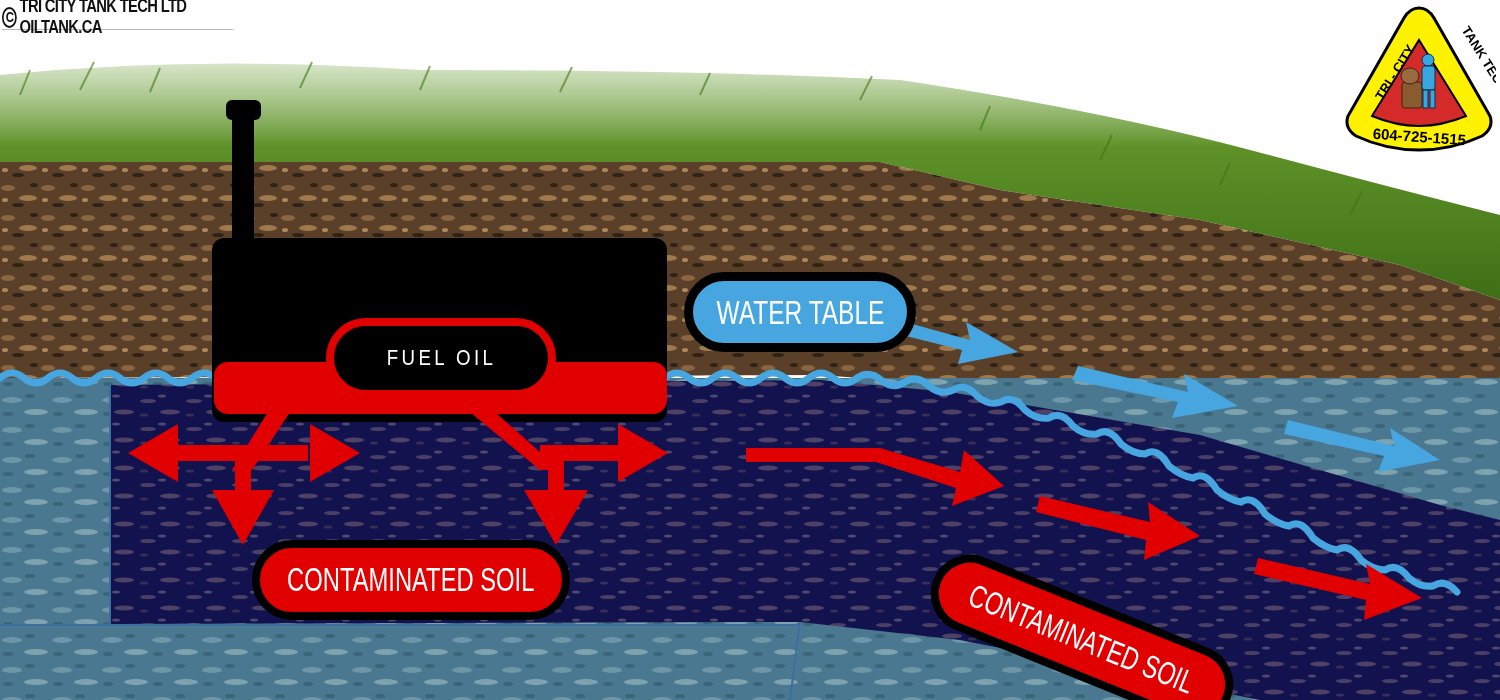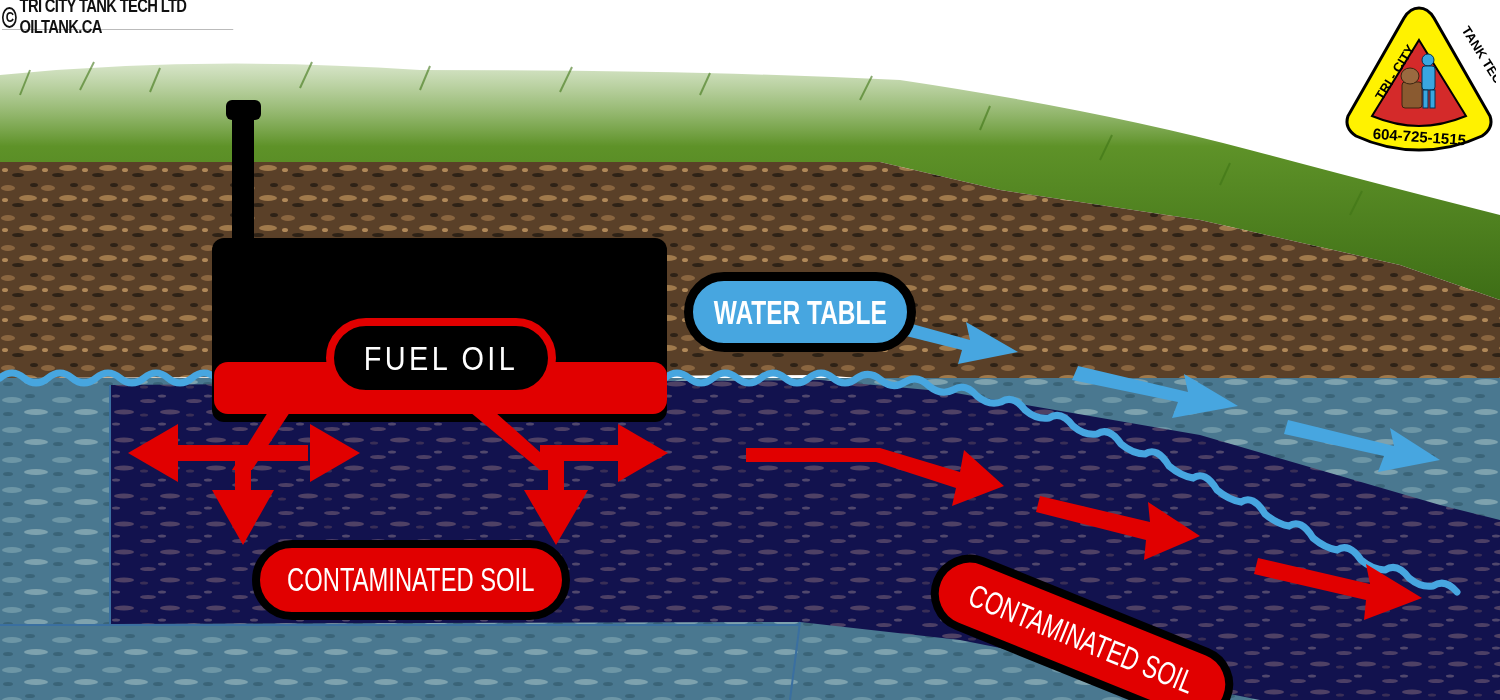--- a/index.html
+++ b/index.html
@@ -15,25 +15,25 @@
     display:inline-block; width:17px; height:17px; border:2.5px solid #111; border-radius:50%;
     font-size:14px; line-height:17px; text-align:center; margin-right:3px; box-sizing:content-box;
   }
   .pill {
     position:absolute; box-sizing:border-box; display:flex; align-items:center; justify-content:center;
     color:#fff; font-family:"Liberation Sans", sans-serif; white-space:nowrap;
   }
   .pill span { display:inline-block; transform:scaleX(0.72); }
   .pill-water {
     left:684px; top:272px; width:232px; height:80px; border-radius:40px;
-    background:#47a6e0; border:9px solid #000; font-size:34px;font-weight:bold;
+    background:#47a6e0; border:9px solid #000; font-size:34px;
   }
   .pill-fuel {
     left:326px; top:318px; width:230px; height:80px; border-radius:40px;
-    background:#000; border:8px solid #e10000; font-size:34px; letter-spacing:4px;
+    background:#000; border:8px solid #e10000; font-size:22px; letter-spacing:4px;
   }
   .pill-fuel span { transform:scaleX(0.85); }
   .pill-soil1 {
     left:252px; top:540px; width:318px; height:80px; border-radius:40px;
     background:#e10000; border:8px solid #000; font-size:33px;
   }
   .pill-soil2 {
     left:922px; top:600px; width:320px; height:78px; border-radius:39px;
     background:#e10000; border:8px solid #000; font-size:32px;
     transform:rotate(22deg); transform-origin:center;

